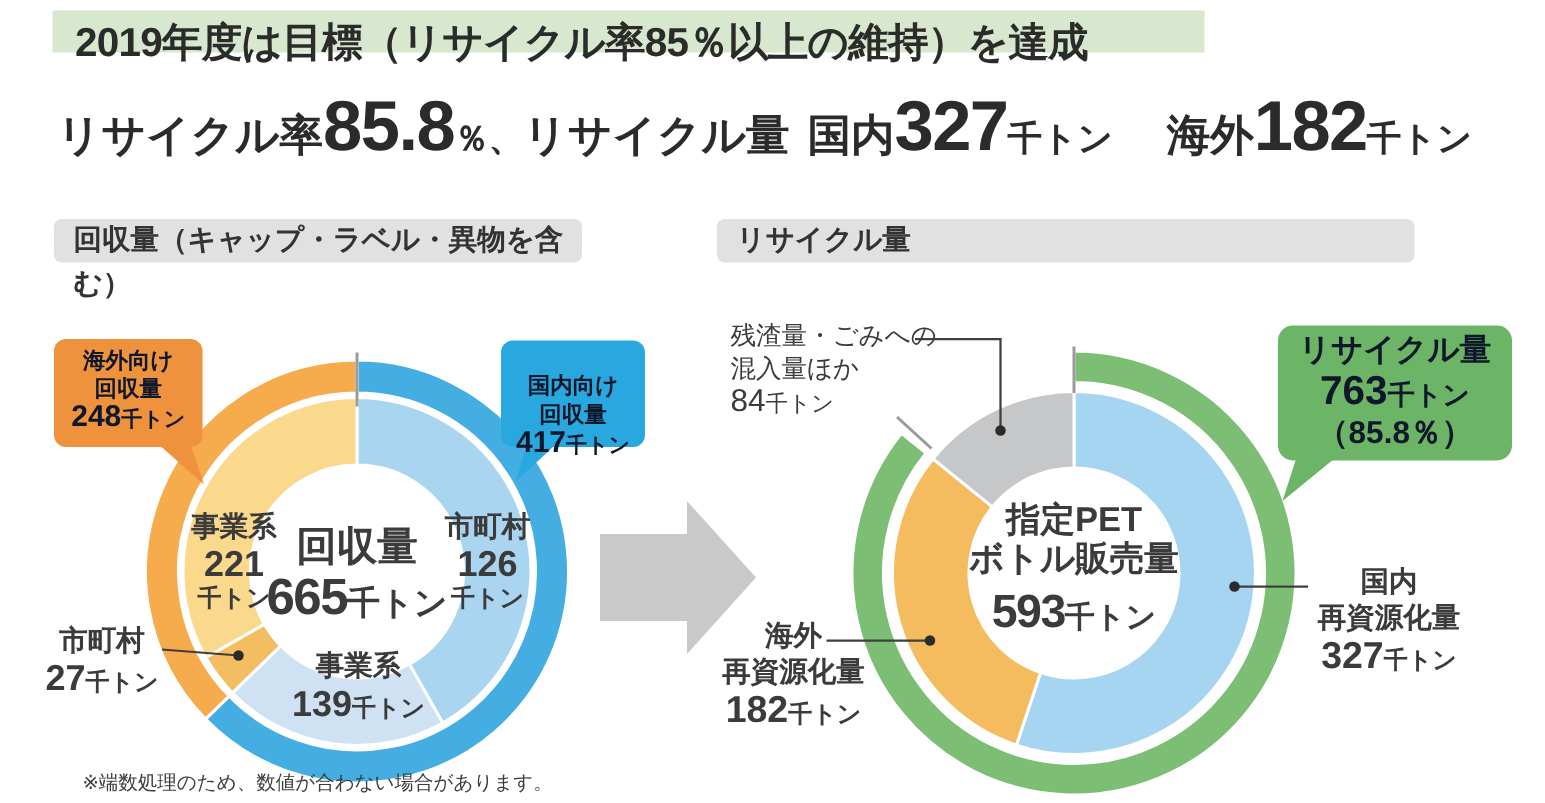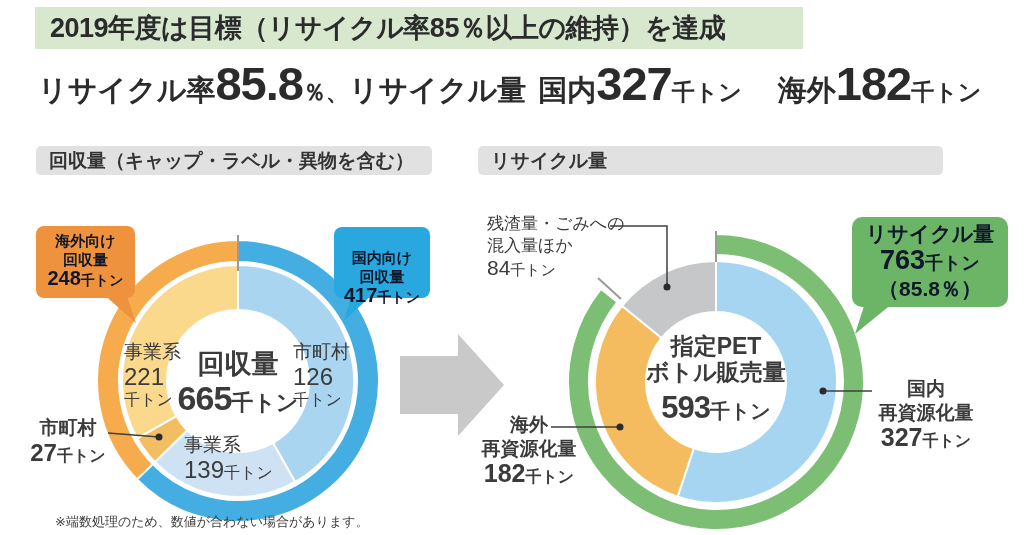--- a/index.html
+++ b/index.html
@@ -1,39 +1,39 @@
 <!DOCTYPE html>
 <html><head>
 <meta charset="utf-8">
 <style>
   *{margin:0;padding:0;box-sizing:border-box}
   html,body{background:#fff}
   #canvas{position:relative;width:1030px;height:535px;background:#fff;overflow:hidden;
           font-family:"Liberation Sans","DejaVu Sans",sans-serif;color:#2f2f2f}
 
-  .banner{position:absolute;left:35px;top:7px;width:768px;height:42px;background:#d7e8cf;
+  .banner{position:absolute;left:35px;top:7px;width:768px;height:28px;background:#d7e8cf;
           font-size:27px;font-weight:bold;line-height:42px;padding-left:15px;letter-spacing:-0.5px;color:#2b2b2b}
 
   .headline{position:absolute;left:38px;top:56px;height:54px;white-space:nowrap;color:#2b2b2b}
   .hl-label{font-size:29px;font-weight:bold}
   .hl-big{font-size:47px;font-weight:bold;letter-spacing:-1px}
   .hl-unit{font-size:23px;font-weight:bold}
   .gap-s{margin-left:12px}
   .gap-l{margin-left:36px}
 
   .section-bar{position:absolute;top:146px;height:29px;background:#e1e1e1;border-radius:5px;
                font-size:19px;font-weight:bold;line-height:29px;padding-left:13px;color:#333}
-  #section-left{left:36px;width:396px}
+  #section-left{left:36px;width:352px}
   #section-right{left:478px;width:465px}
 
   svg.overlay{position:absolute;left:0;top:0;z-index:1}
 
   .lbl{position:absolute;z-index:2;color:#3b3b3b}
   .center-lbl{text-align:center;font-weight:bold}
-  .rl{font-weight:normal;line-height:22px}
+  .rl{text-align:center;font-weight:bold;line-height:22px}
   .rl-name{display:block;font-size:19px}
   .rl-val{font-size:24px;line-height:27px}
   .rl-val-blk{display:block}
   .rl-unit{font-size:16px}
   .rl-unit-blk{display:block;font-size:16px;line-height:19px}
 
   .co{line-height:24px;font-size:19px;font-weight:bold}
   .co-val{font-size:25px}
   .co-unit{font-size:16px}
 

